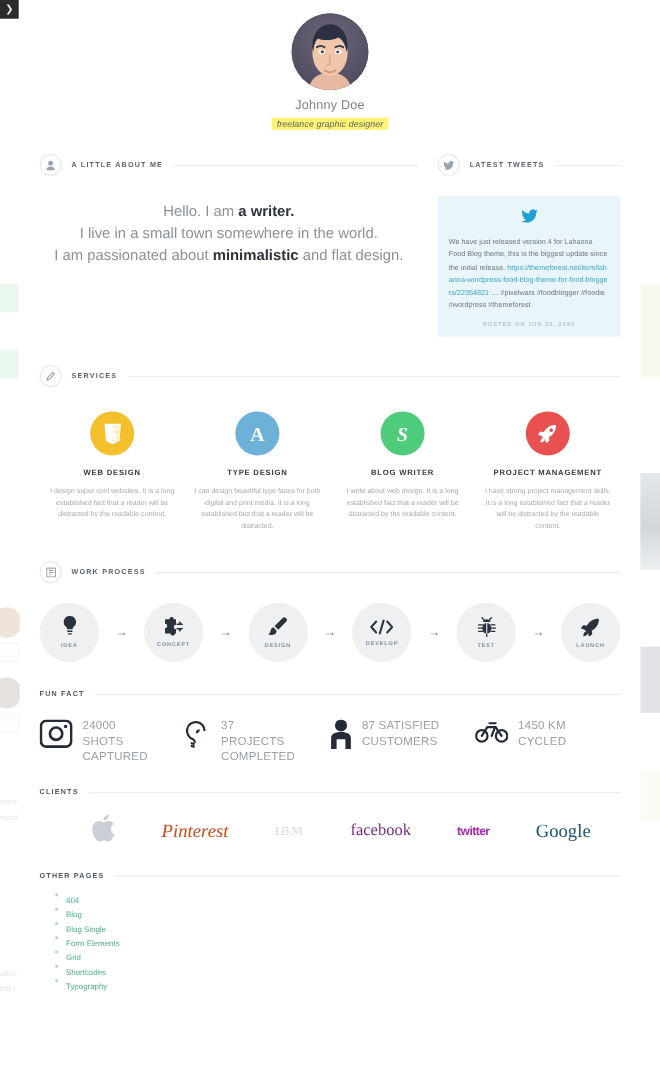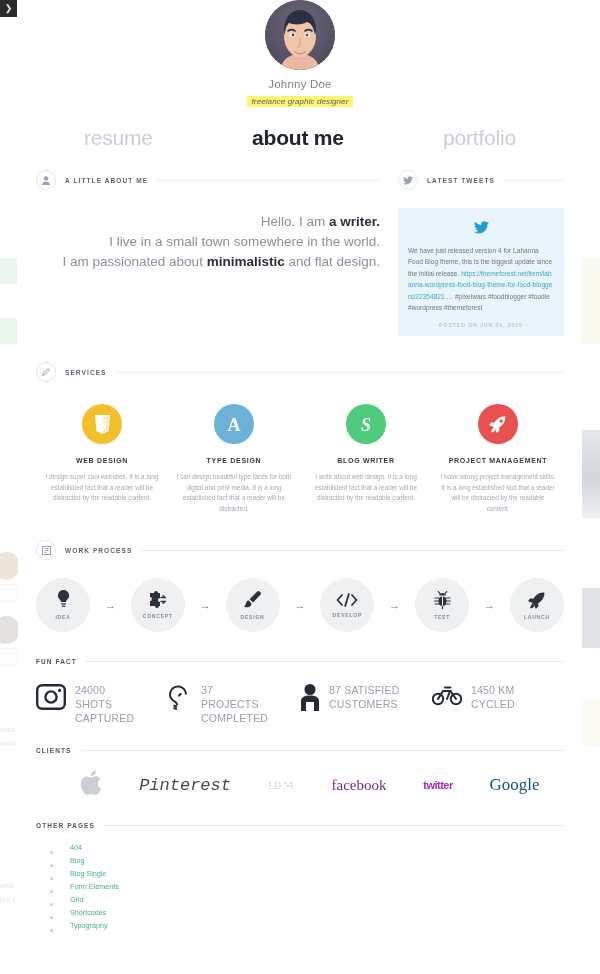--- a/index.html
+++ b/index.html
@@ -32,21 +32,21 @@
   }
 
   
   .modal {
     position: absolute; left: 18px; top: 0; width: 564px; min-height: 974px;
     background: #ffffff; z-index: 20;
     padding: 0 0 10px 0;
   }
 
   
-  .profile { padding-top: 0; text-align: center; }
+  .profile { padding-top: 12px; text-align: center; }
   .avatar-wrap {
     width: 70px; height: 70px; margin: 0 auto; border-radius: 50%;
     overflow: hidden; position: relative;
     background: #585263;
   }
   .avatar-wrap svg { display: block; }
   .profile-name {
     margin-top: 8px; font-size: 11.5px; color: #7d838d; letter-spacing: .2px;
   }
   .profile-role {
@@ -78,21 +78,21 @@
   }
   .sec-rule { flex: 1 1 auto; height: 1px; background: #ececec; }
   .sec-head.plain .sec-title { color: #4f5866; }
 
   
   .cols { display: flex; padding: 20px 18px 0 18px; gap: 18px; }
   .col-left { width: 344px; }
   .col-right { width: 166px; }
 
   .about-text { margin-top: 22px; text-align: center; }
-  .about-line { font-size: 13.5px; color: #8b919b; line-height: 20px; text-align: right; }
+  .about-line { font-size: 13.5px; color: #8b919b; line-height: 20px; }
   .about-line b { color: #2b313b; font-weight: 700; }
   .about-line.first { font-size: 13.5px; }
 
   
   .tweet-card { margin-top: 18px; background: #e9f5fa; padding: 12px 10px 8px 10px; }
   .tweet-bird { text-align: center; margin-bottom: 7px; }
   .tweet-body { font-size: 6.6px; line-height: 11.4px; color: #6d7781; }
   .tweet-body a { color: #3aa9c4; text-decoration: none; word-break: break-all; }
   .tweet-meta {
     margin-top: 9px; text-align: center; font-size: 5.2px;
@@ -137,32 +137,32 @@
   .fact { flex: 1; display: flex; align-items: flex-start; gap: 9px; }
   .fact-ico { color: #252b36; flex: 0 0 auto; margin-top: 1px; }
   .fact-text { font-size: 10.5px; line-height: 14px; color: #9aa0a9; letter-spacing: .2px; }
 
   
   .clients-row {
     display: flex; align-items: center; justify-content: space-around;
     margin-top: 16px; padding: 0 6px 0 26px;
   }
   .client { color: #d3d6db; opacity: .95; }
-  .client-pinterest { font-family: Liberation Mono, monospace; font-style: italic; font-size: 17px; color: #404040; }
+  .client-pinterest { font-family: Liberation Serif, serif; font-style: italic; font-size: 17px; color: #c2410c; }
   .client-ibm { font-family: "Liberation Serif", serif; font-weight: 700; font-size: 12px; letter-spacing: 1px; color: #d6d9de;
                 background: repeating-linear-gradient(0deg,#d6d9de 0 2px,#ffffff 2px 3px);
                 -webkit-background-clip: text; background-clip: text; color: transparent; }
   .client-facebook { font-family: "Liberation Serif", serif; font-size: 15px; color: #701a75; }
   .client-twitter { font-size: 11px; font-weight: 700; color: #a21caf; letter-spacing: -.5px; }
   .client-google { font-family: "Liberation Serif", serif; font-size: 17px; color: #0c4a6e; }
 
   
   .pages-list { margin-top: 12px; padding-left: 14px; }
   .page-item {
-    display: flex; align-items: flex-end; gap: 17px;
+    display: flex; align-items: flex-start; gap: 7px;
     font-size: 7.2px; color: #49b08a; line-height: 13px; cursor: pointer;
   }
   .page-dot {
     width: 3px; height: 3px; border-radius: 50%; background: #b7d9cb;
     flex: 0 0 auto;
   }
   .mt26 { margin-top: 26px; }
   .mt22 { margin-top: 22px; }
 </style>
 </head>
@@ -211,25 +211,20 @@
         <path d="M40 31c2-1.5 5-1.5 7 0" stroke="#2b3143" stroke-width="1.6" fill="none" stroke-linecap="round"></path>
         <path d="M35 38v7c0 1.5-1.5 2-2.5 2" stroke="#dda98c" stroke-width="1.4" fill="none" stroke-linecap="round"></path>
         <path d="M30 52c3 2 7 2 10 0" stroke="#c98f74" stroke-width="1.5" fill="none" stroke-linecap="round"></path>
         <path d="M40 32l3 2-3 1z" fill="#ffffff" opacity=".5"></path>
       </svg>
     </div>
     <div class="profile-name">Johnny Doe</div>
     <div><span class="profile-role">freelance graphic designer</span></div>
   </div>
 
-  <div class="nav">
-    <div class="nav-item">resume</div>
-    <div class="nav-item active">about me</div>
-    <div class="nav-item">portfolio</div>
-  </div>
 
   <div class="cols">
 
     <div class="col-left">
       <div class="sec-head">
         <div class="sec-ico">
           <svg width="8" height="9" viewBox="0 0 8 9" fill="currentColor">
               <circle cx="4" cy="2.4" r="2.2"></circle>
               <path d="M0 9c0-2.3 1.8-3.6 4-3.6S8 6.7 8 9z"></path>
             </svg>

